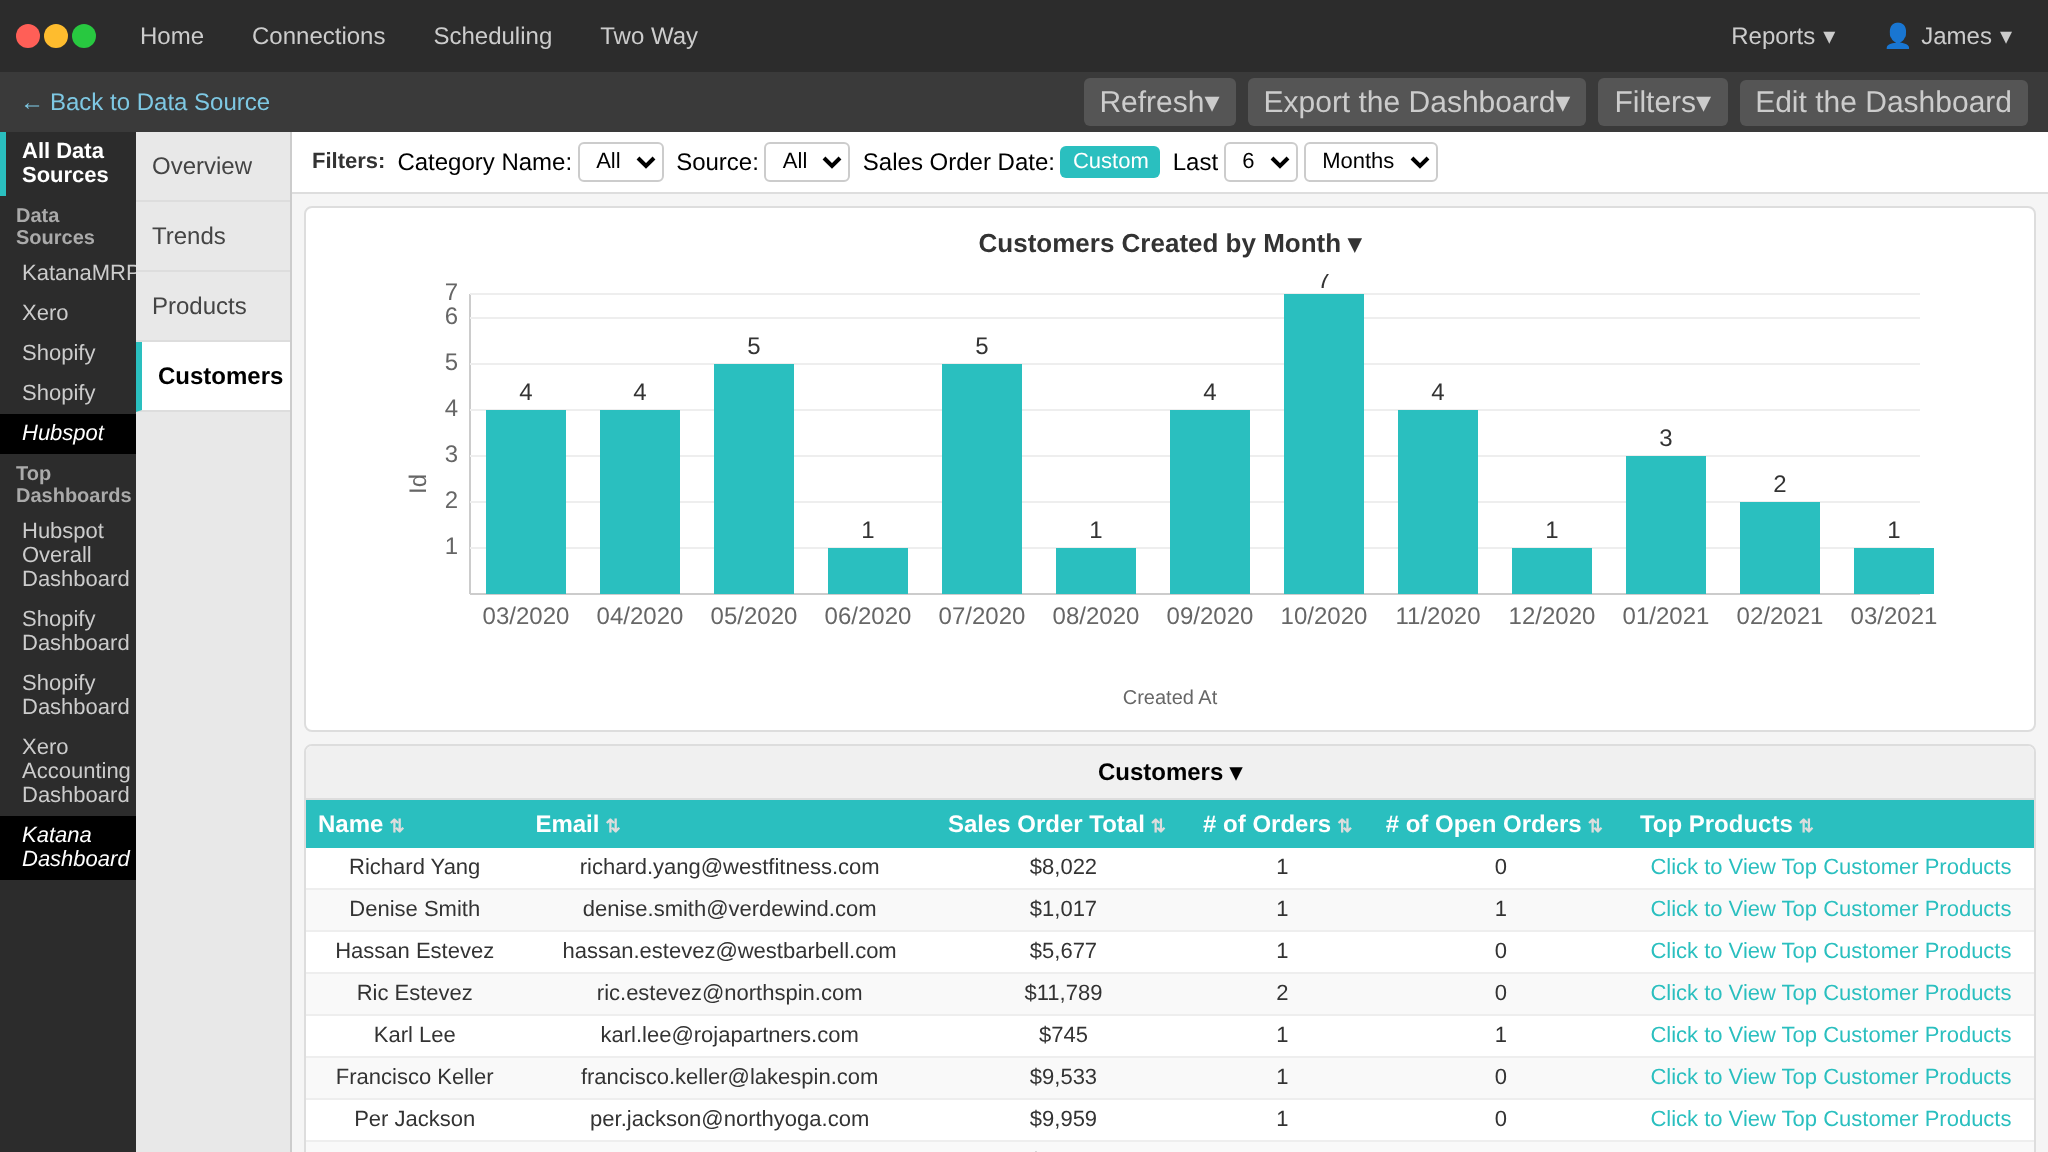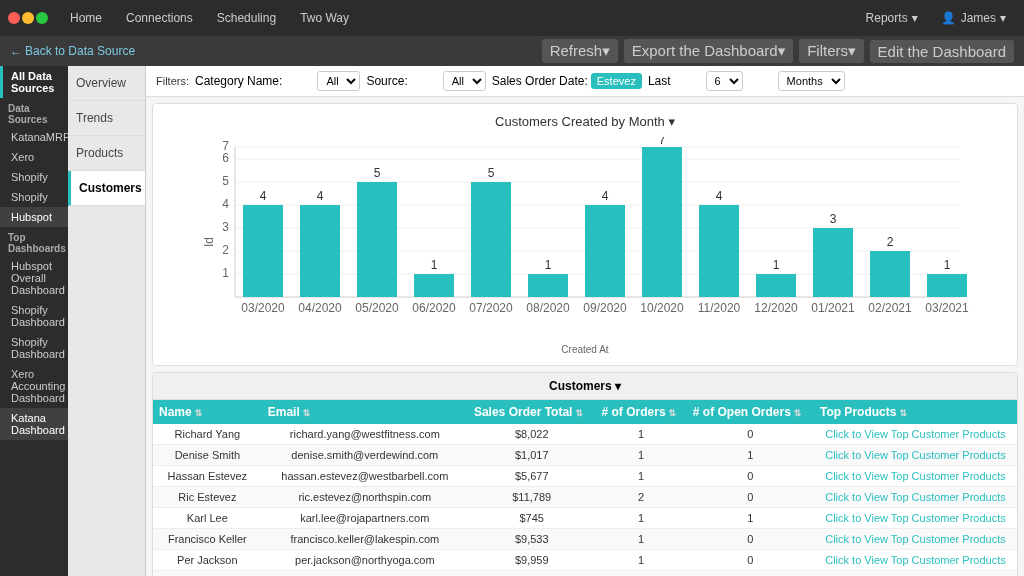--- a/index.html
+++ b/index.html
@@ -76,21 +76,21 @@
       flex-shrink: 0;
     }
     .sidebar-item {
       padding: 4px 8px;
       cursor: pointer;
       font-size: 11px;
       color: #ccc;
       border-left: 3px solid transparent;
     }
     .sidebar-item.active { color: #fff; font-weight: bold; border-left: 3px solid #2abfbf; }
-    .sidebar-item.highlighted { color: #fff; background: #404040; }
+    .sidebar-item.highlighted { color: #fff; background: #000000; font-style: italic; }
     .sidebar-group-label {
       font-size: 10px;
       color: #aaa;
       padding: 5px 8px 2px;
       font-weight: bold;
     }
 
     
     .nav-panel {
       width: 78px;
@@ -119,29 +119,28 @@
     
     .filters-bar {
       background: #fff;
       padding: 5px 10px;
       display: flex;
       align-items: center;
       gap: 6px;
       border-bottom: 1px solid #ddd;
       flex-shrink: 0;
     }
-    .filters-bar label { font-weight: normal; font-size: 11px; color: #333; }
+    .filters-bar label { font-weight: bold; font-size: 11px; color: #333; }
     .filter-item { display: flex; align-items: center; gap: 3px; font-size: 11px; }
     .filter-select {
       border: 1px solid #ccc;
       padding: 2px 4px;
       border-radius: 3px;
       font-size: 11px;
       background: #fff;
-      margin-left: 32px;
     }
     .filter-teal {
       background: #2abfbf;
       color: #fff;
       border: none;
       padding: 2px 6px;
       border-radius: 3px;
       font-size: 11px;
     }
 
@@ -150,21 +149,21 @@
       background: #fff;
       margin: 6px;
       border: 1px solid #ddd;
       border-radius: 4px;
       padding: 10px;
       flex-shrink: 0;
     }
     .chart-title {
       text-align: center;
       font-size: 13px;
-      font-weight: normal;
+      font-weight: bold;
       margin-bottom: 8px;
       color: #333;
     }
     .x-axis-label { text-align: center; font-size: 10px; color: #666; margin-top: 4px; }
 
     
     .table-section {
       background: #fff;
       margin: 0 6px 6px;
       border: 1px solid #ddd;
@@ -274,21 +273,21 @@
         </select>
       </div>
       <div class="filter-item">
         <span>Source:</span>
         <select class="filter-select">
           <option>All</option>
         </select>
       </div>
       <div class="filter-item">
         <span>Sales Order Date:</span>
-        <button class="filter-teal">Estevez</button>
+        <button class="filter-teal">Custom</button>
       </div>
       <div class="filter-item">
         <span>Last</span>
         <select class="filter-select">
           <option>6</option>
         </select>
         <select class="filter-select">
           <option>Months</option>
         </select>
       </div>

